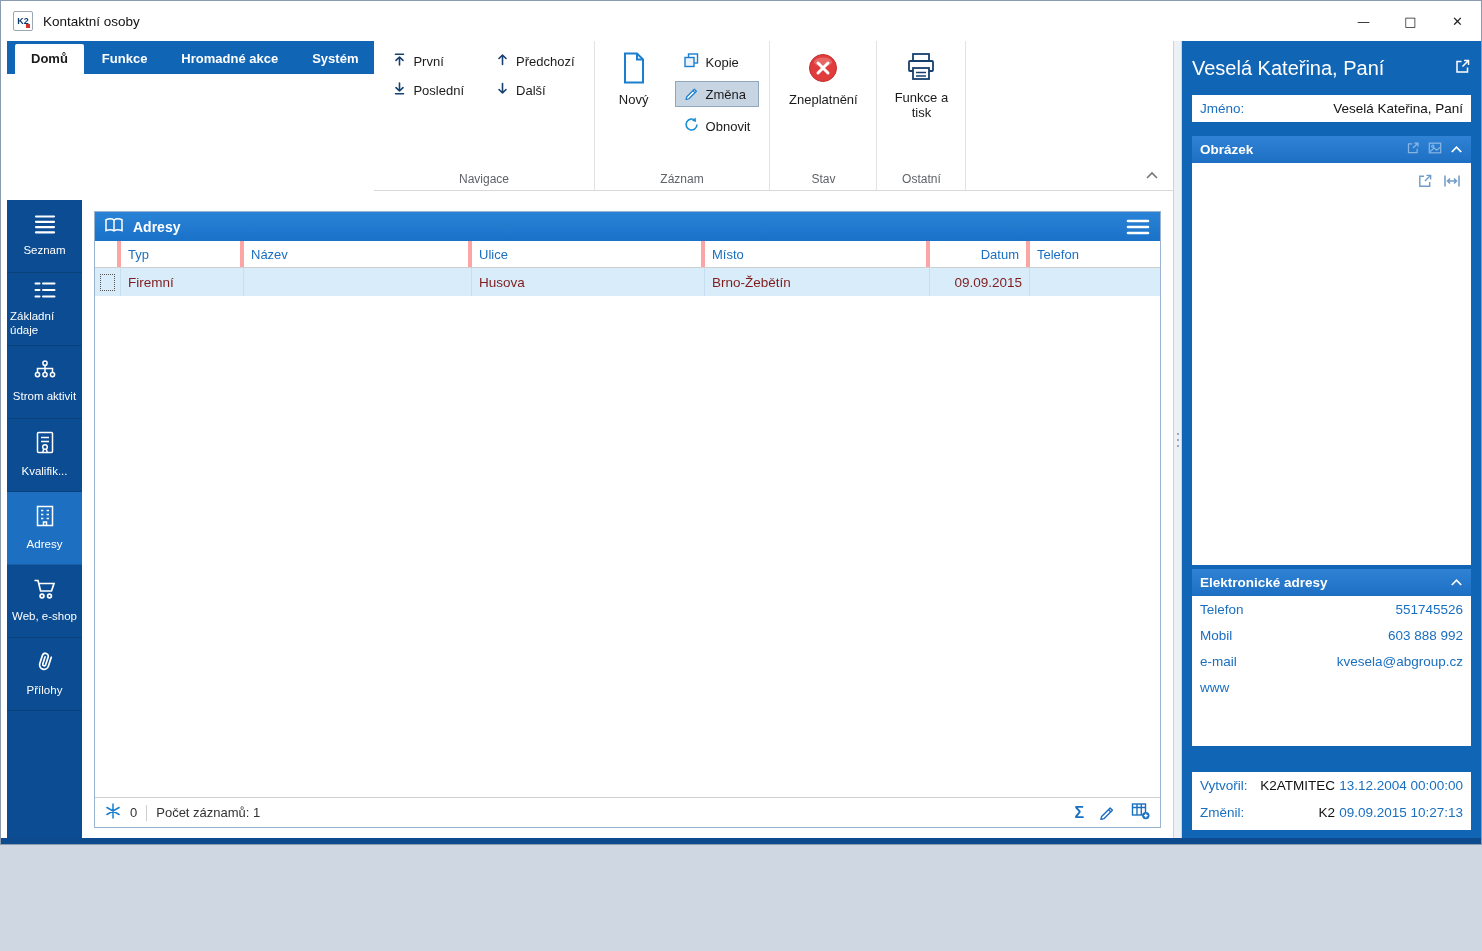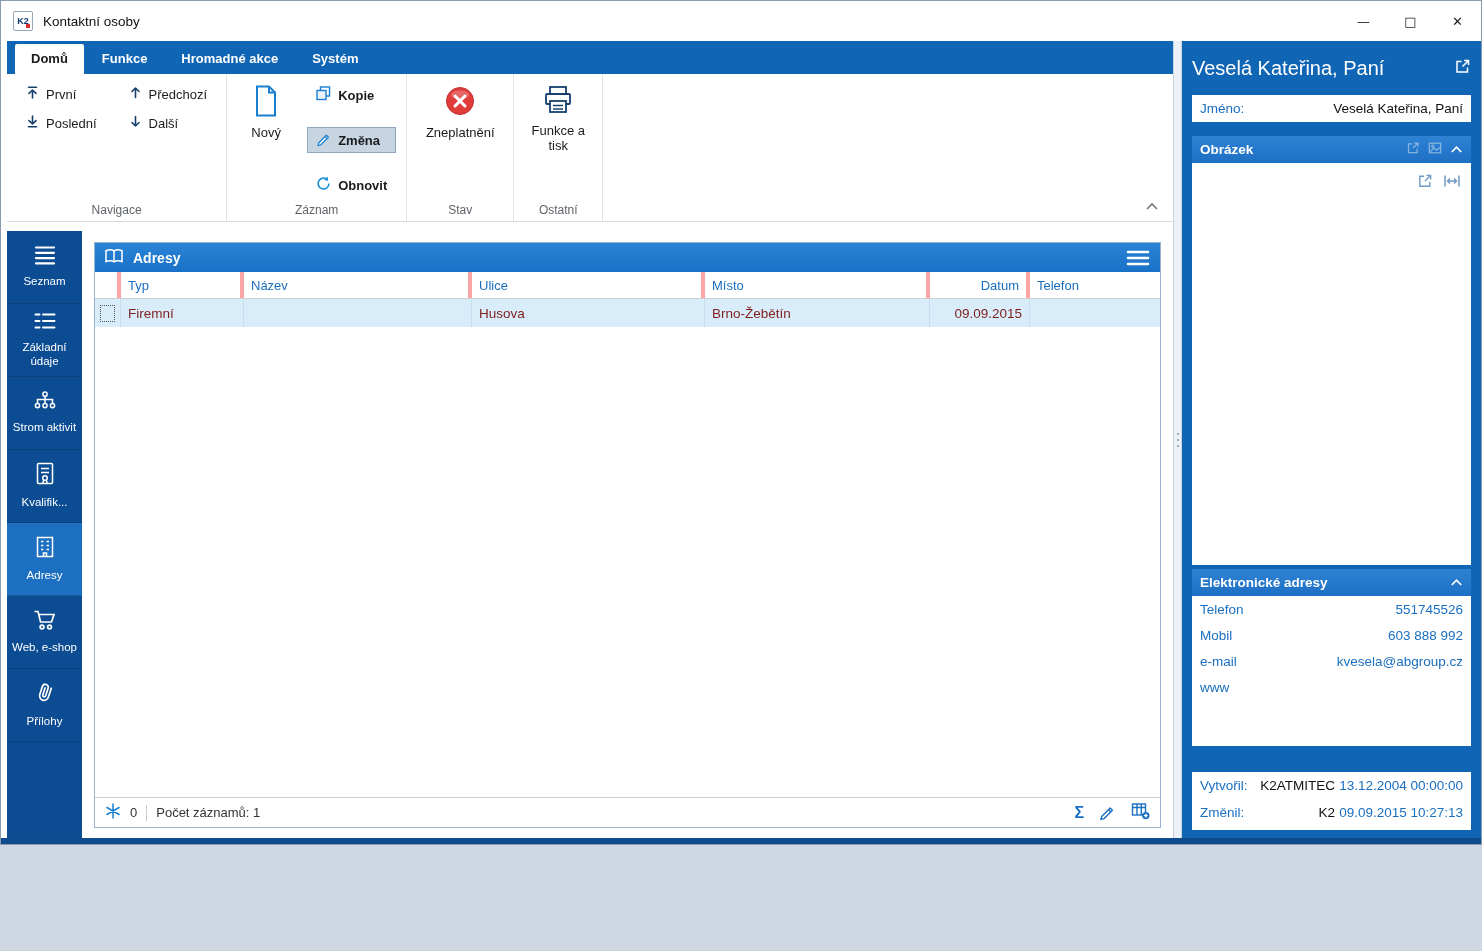--- a/index.html
+++ b/index.html
@@ -18,21 +18,21 @@
   .win-title { margin-left:10px; font-size:13.5px; color:#111; }
   .win-controls { margin-left:auto; display:flex; height:100%; font-family:"DejaVu Sans", sans-serif; }
   .win-btn { width:47px; height:100%; display:flex; align-items:center; justify-content:center;
              font-size:13px; color:#222; }
 
   
   .body { flex:1; display:flex; min-height:0; }
   .left-region { flex:1; min-width:0; display:flex; flex-direction:column; background:#fff; padding-left:6px; }
 
   
-  .ribbon { flex:0 0 150px; display:flex; flex-direction:column; }
+  .ribbon { flex:0 0 150px; display:flex; flex-direction:row; }
   .tabs-row { height:33px; background:#1165b5; display:flex; align-items:flex-end; padding-left:8px; gap:2px; }
   .rtab { padding:7px 16px 8px 16px; font-size:13px; font-weight:bold; color:#fff; }
   .rtab.active { background:#fff; color:#1a1a1a; border-radius:2px 2px 0 0; }
   .ribbon-body { flex:1; background:#fff; display:flex; border-bottom:1px solid #d9d9d9; position:relative; }
   .rgroup { display:flex; flex-direction:column; border-right:1px solid #e3e3e3; }
   .rgroup-content { flex:1; display:flex; align-items:flex-start; padding:8px 10px 0 10px; }
   .rgroup-label { height:23px; display:flex; align-items:center; justify-content:center;
                   color:#5f6368; font-size:12px; }
   .navcol { display:flex; flex-direction:column; gap:5px; }
   .small-btn { display:flex; align-items:center; gap:7px; font-size:13px; color:#1b1b1b;
@@ -40,21 +40,21 @@
   .small-btn.pressed { background:#c7d4e1; border:1px solid #8fa8c0; }
   .big-btn { display:flex; flex-direction:column; align-items:center; gap:5px;
              font-size:13px; color:#1b1b1b; text-align:center; line-height:1.15; padding:3px 6px; }
   .ribbon-collapse { position:absolute; right:14px; bottom:6px; }
 
   
   .workspace { flex:1; display:flex; min-height:0; padding:9px 12px 0 0; background:#fff; }
 
   .nav-sidebar { width:75px; background:#0c4c92; display:flex; flex-direction:column; }
   .nav-item { min-height:73px; display:flex; flex-direction:column; align-items:center; justify-content:center;
-              gap:6px; color:#fff; font-size:11.5px; line-height:1.2; text-align:center;
+              gap:6px; color:#fff; font-size:11.5px; line-height:1.2; text-align:left;
               padding:7px 3px; border-bottom:1px solid rgba(0,0,0,0.14); }
   .nav-item.active { background:#1d6fc2; }
   .nav-filler { flex:1; }
 
   .main-panel { flex:1; margin:11px 0 10px 12px; border:1px solid #9ab4cf;
                 display:flex; flex-direction:column; min-width:0; background:#fff; }
   .panel-header { flex:0 0 29px; background:linear-gradient(#2a83d6,#1a72c8); display:flex;
                   align-items:center; padding:0 9px; gap:9px; }
   .panel-title { color:#fff; font-weight:bold; font-size:14px; }
   .panel-menu { margin-left:auto; display:flex; align-items:center; }
@@ -192,21 +192,21 @@
             <div class="rgroup-content">
               <div class="big-btn" style="width:58px;">
                 <span>
                   <svg width="26" height="32" viewBox="0 0 26 32">
                       <path d="M4 1.5 h12 l6 6 V30.5 H4 Z" fill="#fff" stroke="#1a7fd0" stroke-width="2"></path>
                       <path d="M16 1.5 v6 h6" fill="none" stroke="#1a7fd0" stroke-width="2"></path>
                     </svg>
                 </span>
                 <span>Nový</span>
               </div>
-              <div class="navcol" style="margin-left:12px; gap:19px;font-weight:bold;">
+              <div class="navcol" style="margin-left:12px; gap:6px;">
                 <div class="small-btn">
                   <span>
                     <svg width="15" height="15" viewBox="0 0 15 15">
                         <rect x="4.5" y="1" width="9" height="9" fill="#fff" stroke="#1a7fd0" stroke-width="1.4"></rect>
                         <rect x="1" y="4.5" width="9" height="9" fill="#eaf3fb" stroke="#1a7fd0" stroke-width="1.4"></rect>
                       </svg>
                   </span>
                   <span>Kopie</span>
                 </div>
                 <div class="small-btn pressed">

